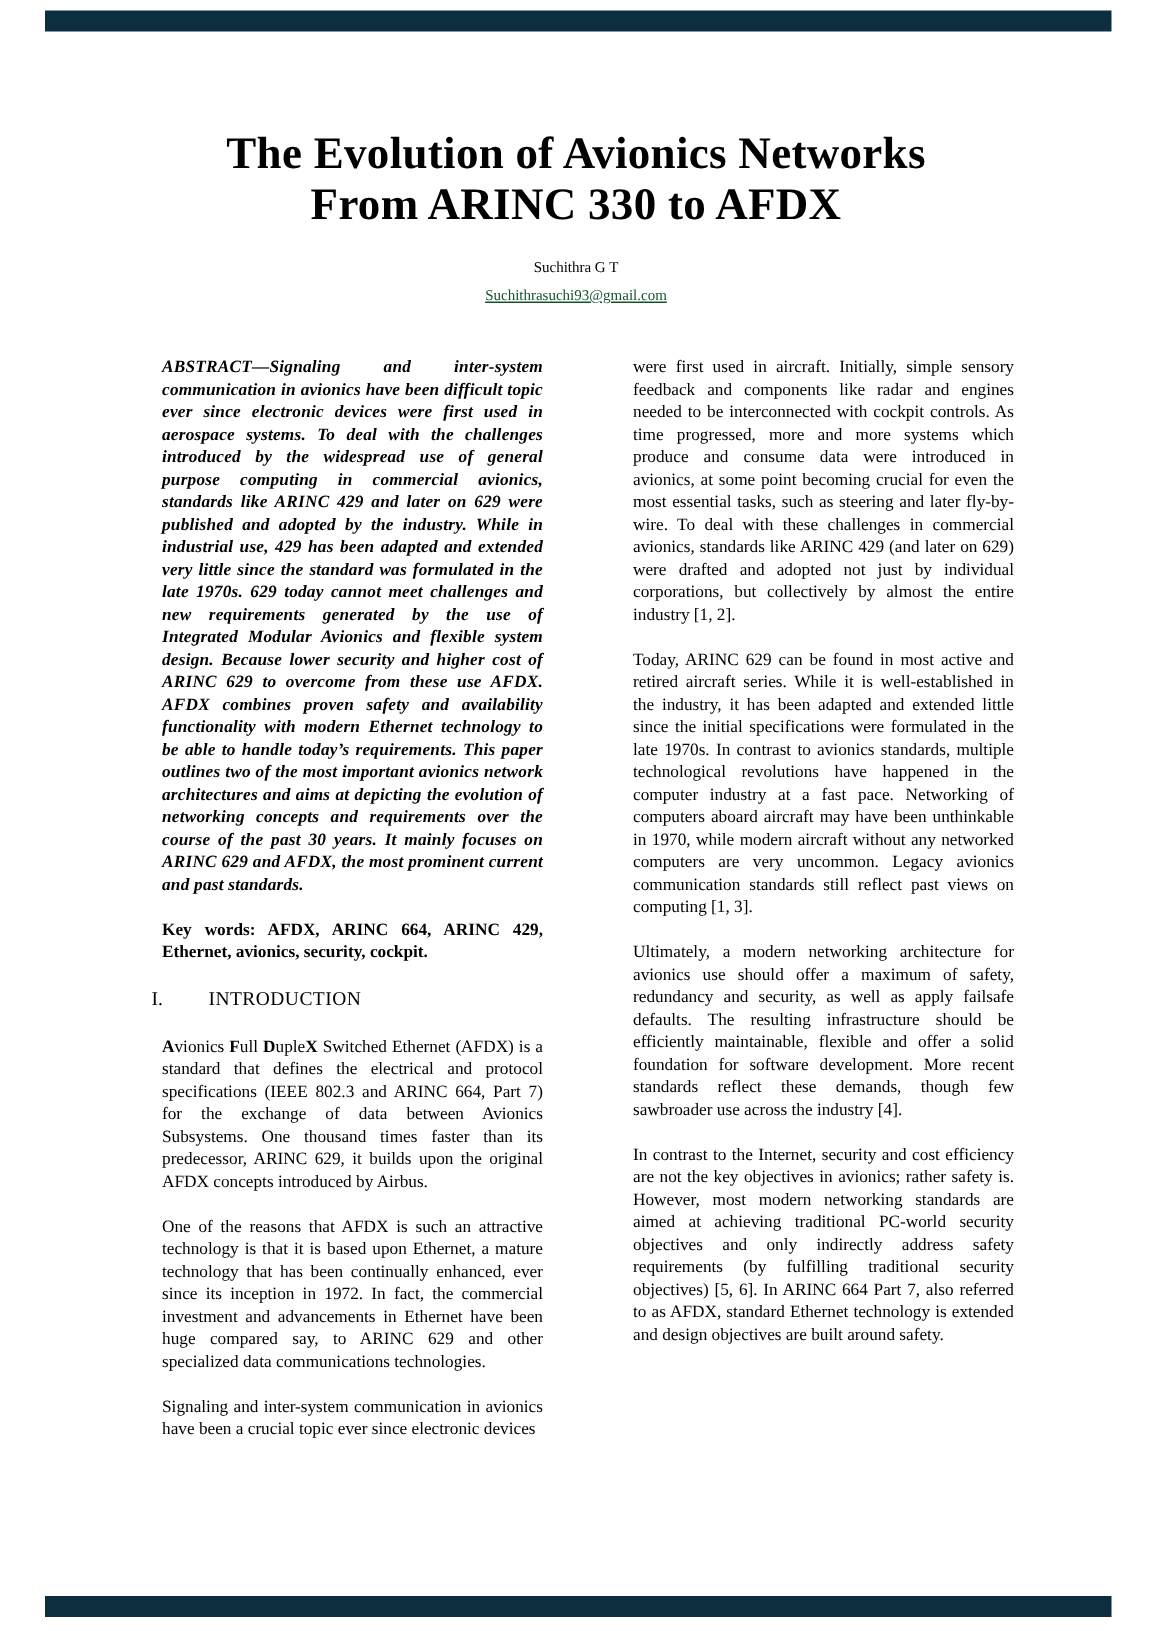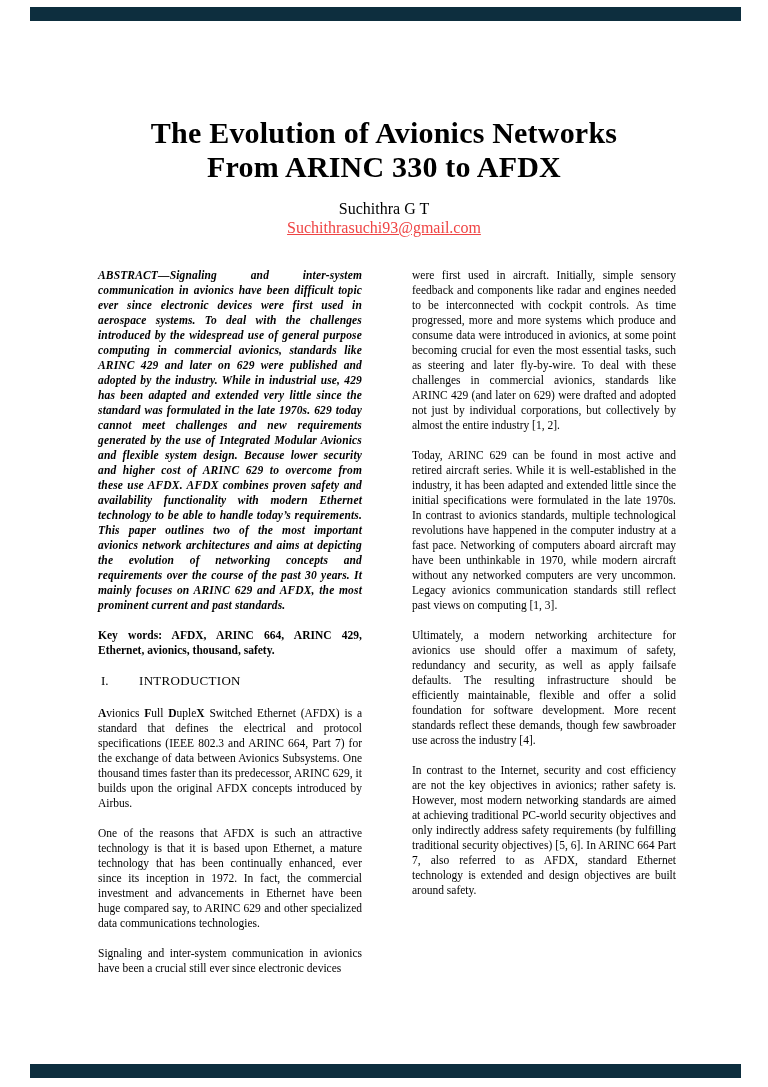--- a/index.html
+++ b/index.html
@@ -20,54 +20,54 @@
     position: absolute;
     left: 30px;
     width: 711px;
     height: 14px;
     background: #0d2e3e;
   }
   .slide-border.top { top: 7px; }
   .slide-border.bottom { top: 1064px; }
 
   .title-block {
-    padding-top: 116px;
+    padding-top: 86px;
     text-align: center;
   }
   .paper-title {
     font-size: 30px;
     line-height: 34px;
     font-weight: bold;
     letter-spacing: 0.2px;
   }
   .author-block {
     margin-top: 15px;
     text-align: center;
-    font-size: 16px;
+    font-size: 10px;
     line-height: 19px;
   }
   .email-link {
-    color: #ef4444;
+    color: #14532d;
     text-decoration: underline;
     cursor: pointer;
   }
 
   .columns {
     display: flex;
     gap: 44px;
     padding: 31px 90px 0 92px;
     box-sizing: border-box;
   }
   .col {
     width: 270px;
     font-size: 11.5px;
     line-height: 15px;
     text-align: justify;
   }
-  .col p { margin: 0 0 15px 6px; font-family: Liberation Serif, serif; }
+  .col p { margin: 0 0 15px 16px; font-family: Liberation Serif, serif; }
 
   .abstract {
     font-weight: bold;
     font-style: italic;
     letter-spacing: 0.15px;
   }
   .keywords {
     font-weight: bold;
     margin-top: 1px;
   }
@@ -107,28 +107,28 @@
       <div>
         <span class="email-link">Suchithrasuchi93@gmail.com</span>
       </div>
     </div>
   </div>
 
   <div class="columns">
 
     <div class="col">
       <p class="abstract">ABSTRACT—Signaling and inter-system communication in avionics have been difficult topic ever since electronic devices were first used in aerospace systems. To deal with the challenges introduced by the widespread use of general purpose computing in commercial avionics, standards like ARINC 429 and later on 629 were published and adopted by the industry. While in industrial use, 429 has been adapted and extended very little since the standard was formulated in the late 1970s. 629 today cannot meet challenges and new requirements generated by the use of Integrated Modular Avionics and flexible system design. Because lower security and higher cost of ARINC 629 to overcome from these use AFDX. AFDX combines proven safety and availability functionality with modern Ethernet technology to be able to handle today’s requirements. This paper outlines two of the most important avionics network architectures and aims at depicting the evolution of networking concepts and requirements over the course of the past 30 years. It mainly focuses on ARINC 629 and AFDX, the most prominent current and past standards.</p>
-      <p class="keywords">Key words: AFDX, ARINC 664, ARINC 429, Ethernet, avionics, thousand, safety.</p>
+      <p class="keywords">Key words: AFDX, ARINC 664, ARINC 429, Ethernet, avionics, security, cockpit.</p>
       <div class="section-heading">
         <span class="numeral">I.</span>
         <span class="sec-title">INTRODUCTION</span>
       </div>
       <p><span style="font-weight: bold;">A</span><span>vionics </span><span style="font-weight: bold;">F</span><span>ull </span><span style="font-weight: bold;">D</span><span>uple</span><span style="font-weight: bold;">X</span><span> Switched Ethernet (AFDX) is a standard that defines the electrical and protocol specifications (IEEE 802.3 and ARINC 664, Part 7) for the exchange of data between Avionics Subsystems. One thousand times faster than its predecessor, ARINC 629, it builds upon the original AFDX concepts introduced by Airbus.</span></p>
       <p>One of the reasons that AFDX is such an attractive technology is that it is based upon Ethernet, a mature technology that has been continually enhanced, ever since its inception in 1972. In fact, the commercial investment and advancements in Ethernet have been huge compared say, to ARINC 629 and other specialized data communications technologies.</p>
-      <p>Signaling and inter-system communication in avionics have been a crucial still ever since electronic devices</p>
+      <p>Signaling and inter-system communication in avionics have been a crucial topic ever since electronic devices</p>
     </div>
 
     <div class="col">
       <p>were first used in aircraft. Initially, simple sensory feedback and components like radar and engines needed to be interconnected with cockpit controls. As time progressed, more and more systems which produce and consume data were introduced in avionics, at some point becoming crucial for even the most essential tasks, such as steering and later fly-by-wire. To deal with these challenges in commercial avionics, standards like ARINC 429 (and later on 629) were drafted and adopted not just by individual corporations, but collectively by almost the entire industry [1, 2].</p>
       <p>Today, ARINC 629 can be found in most active and retired aircraft series. While it is well-established in the industry, it has been adapted and extended little since the initial specifications were formulated in the late 1970s. In contrast to avionics standards, multiple technological revolutions have happened in the computer industry at a fast pace. Networking of computers aboard aircraft may have been unthinkable in 1970, while modern aircraft without any networked computers are very uncommon. Legacy avionics communication standards still reflect past views on computing [1, 3].</p>
       <p>Ultimately, a modern networking architecture for avionics use should offer a maximum of safety, redundancy and security, as well as apply failsafe defaults. The resulting infrastructure should be efficiently maintainable, flexible and offer a solid foundation for software development. More recent standards reflect these demands, though few sawbroader use across the industry [4].</p>
       <p>In contrast to the Internet, security and cost efficiency are not the key objectives in avionics; rather safety is. However, most modern networking standards are aimed at achieving traditional PC-world security objectives and only indirectly address safety requirements (by fulfilling traditional security objectives) [5, 6]. In ARINC 664 Part 7, also referred to as AFDX, standard Ethernet technology is extended and design objectives are built around safety.</p>
     </div>
 
   </div>

